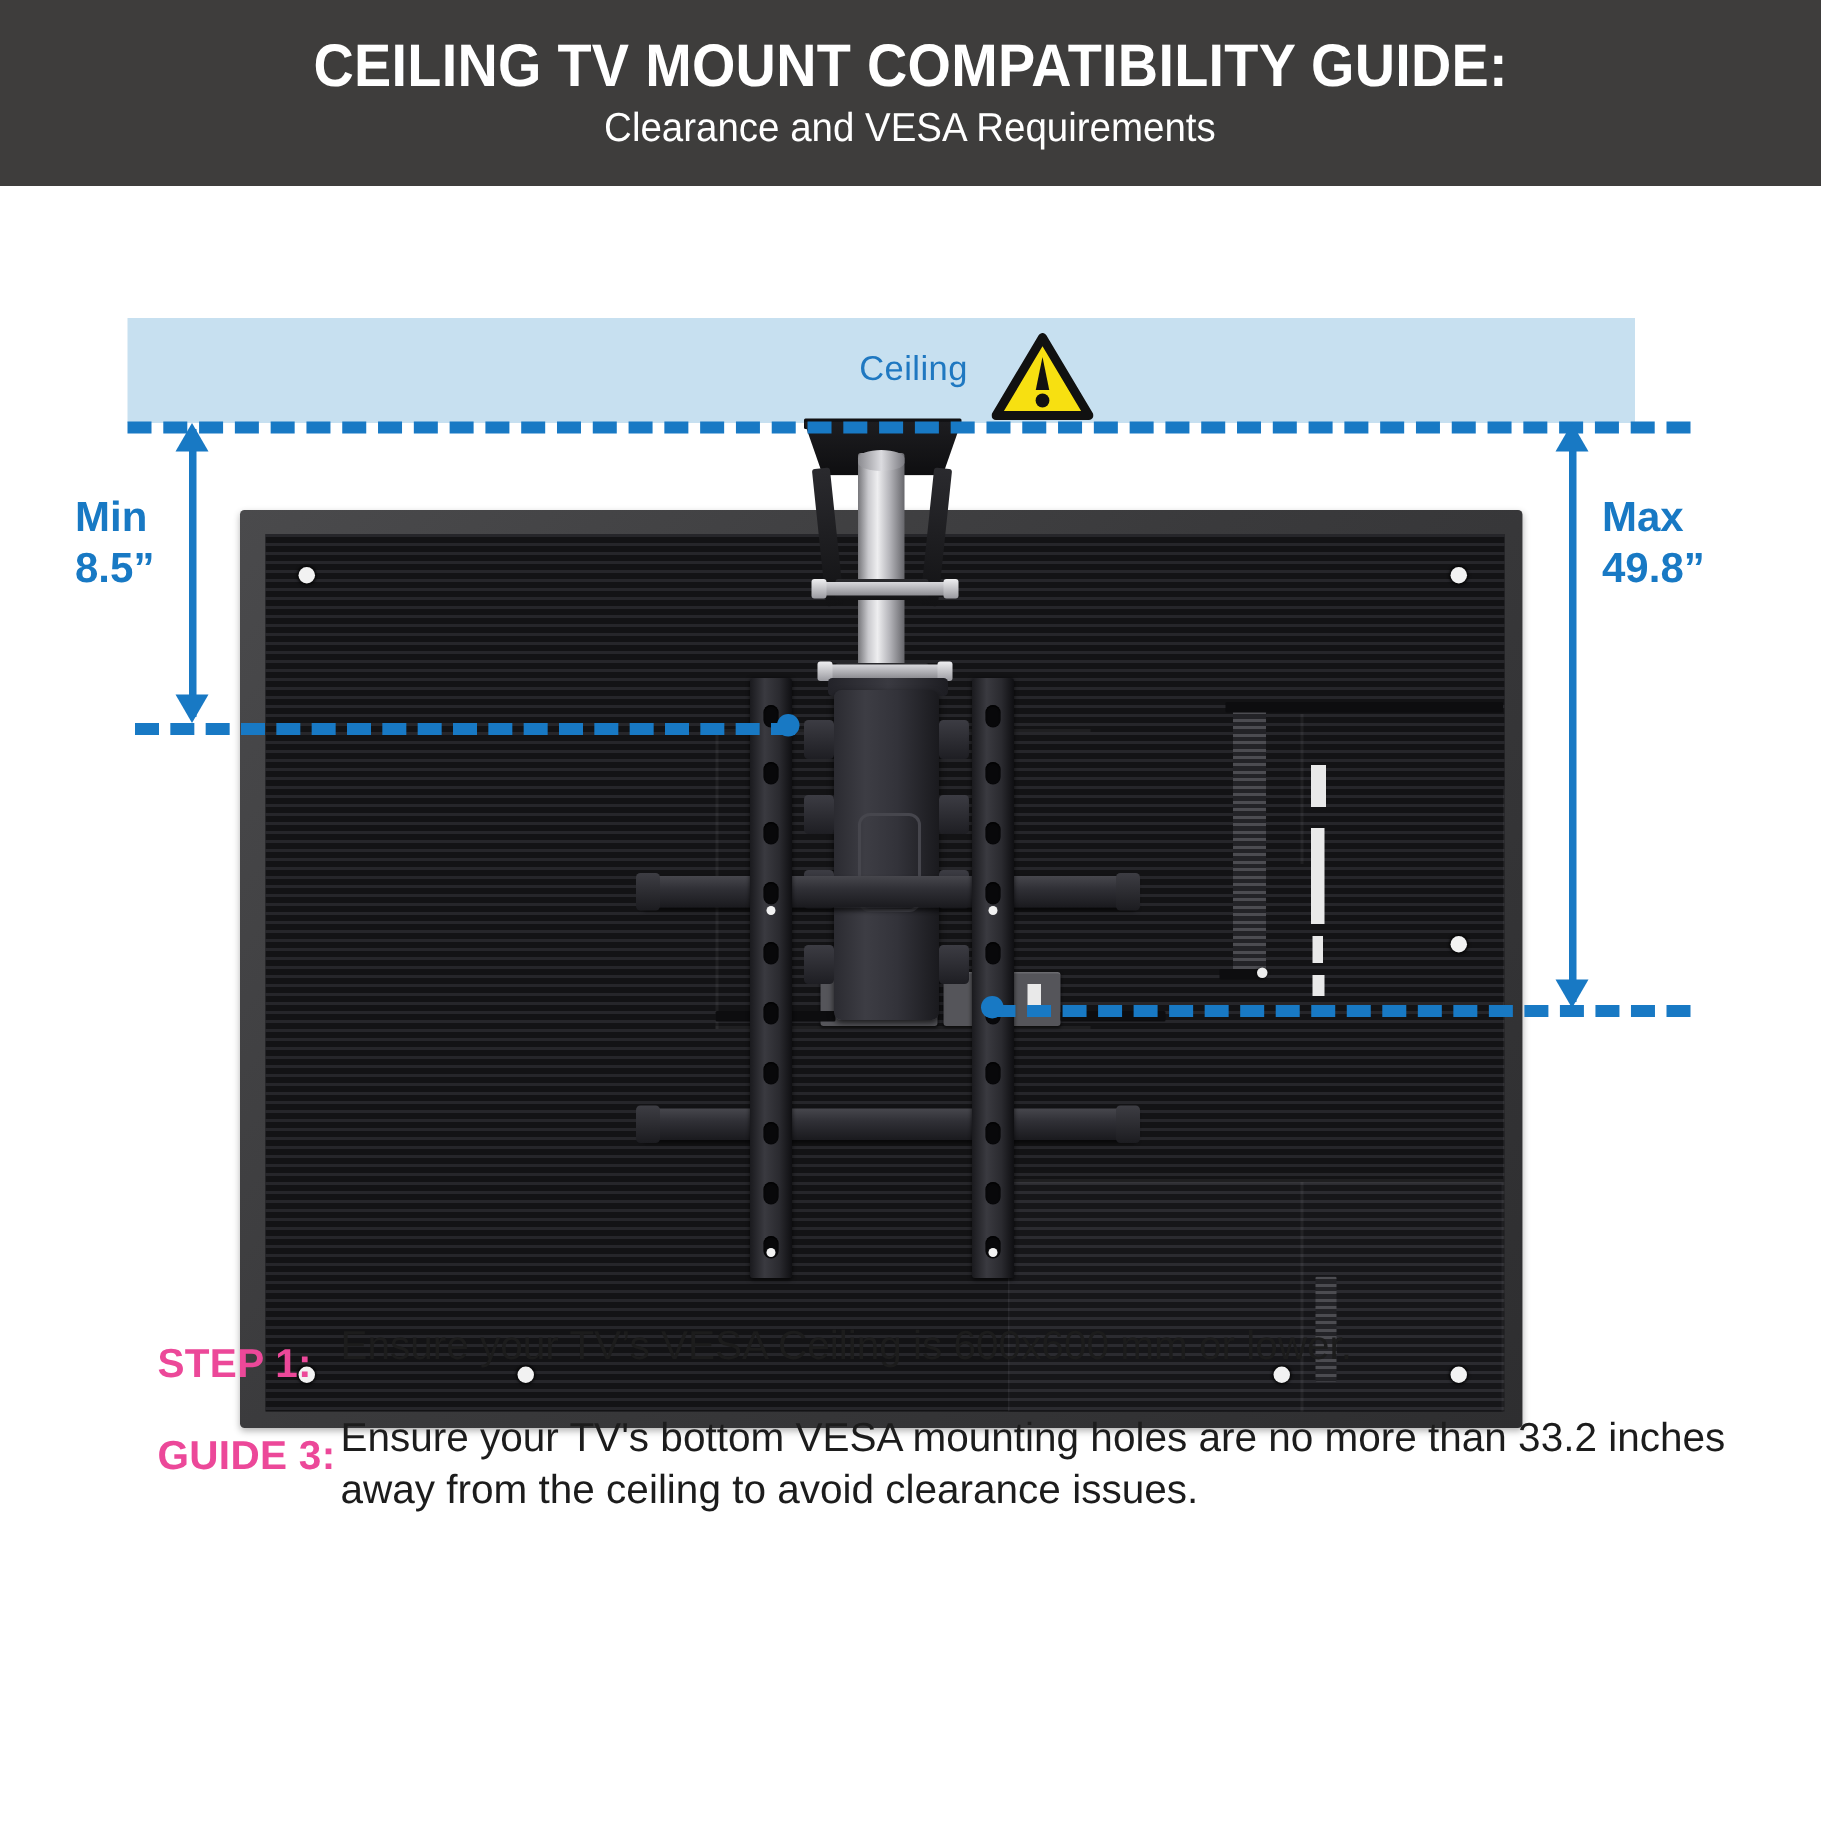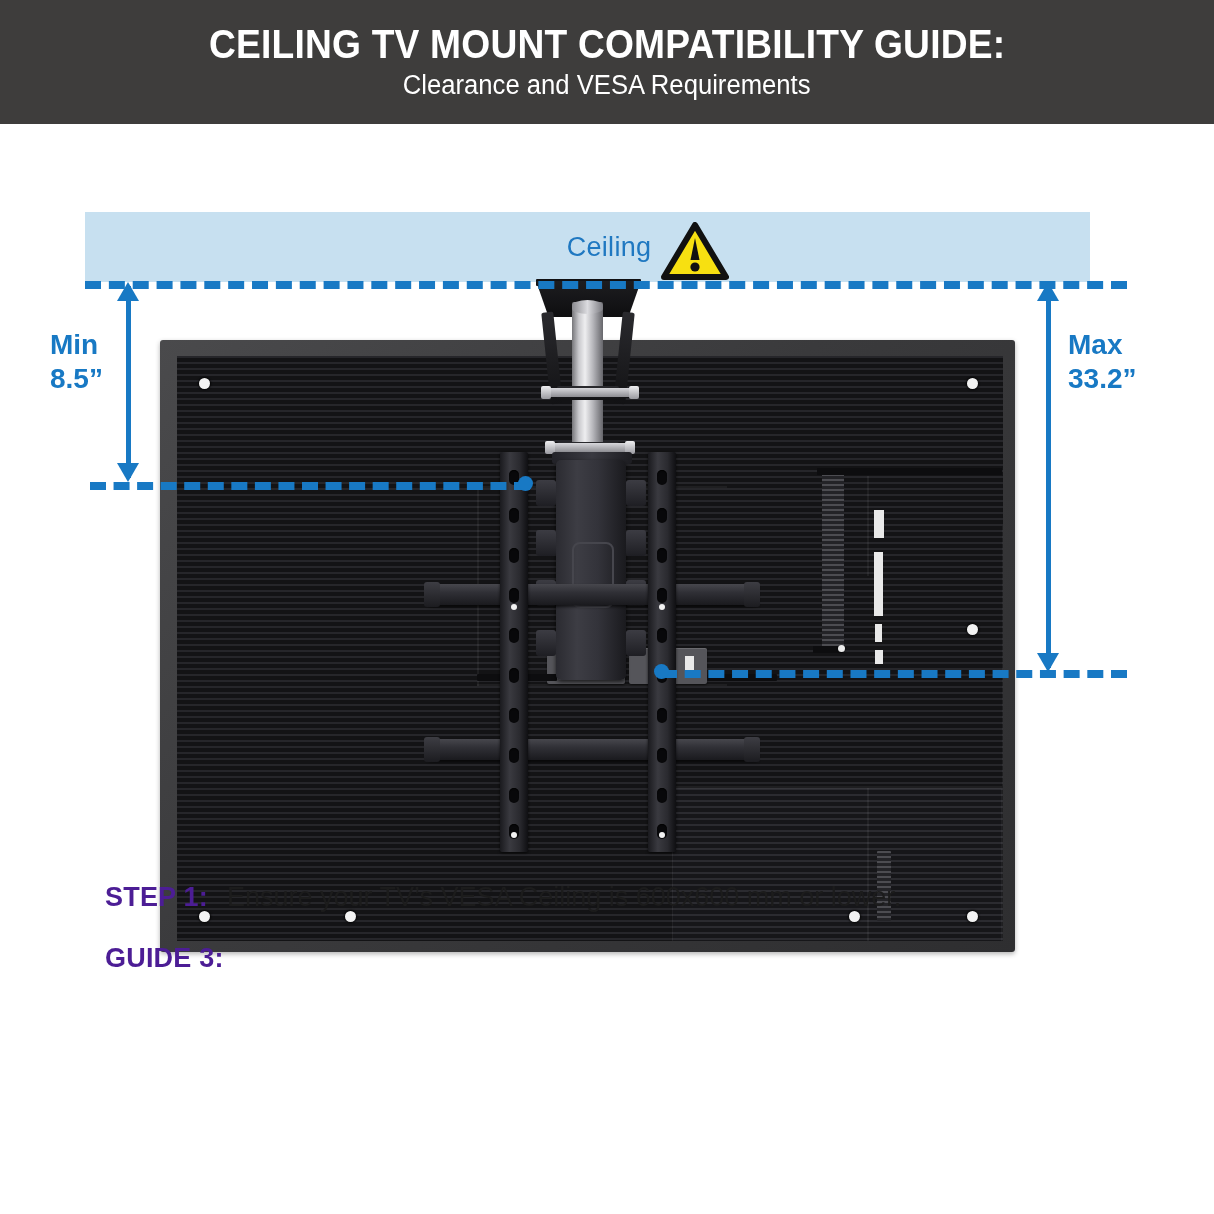--- a/index.html
+++ b/index.html
@@ -28,21 +28,21 @@
 
   
   .diagram{position:absolute;left:0;top:124px;width:1214px;height:740px;}
 
   .ceiling-band{
     position:absolute;left:85px;top:88px;width:1005px;height:70px;
     background:#c7e0f0;
   }
   .ceiling-label{
     position:absolute;left:539px;top:110px;width:140px;
-    font-size:27px;color:#1f78c1;text-align:center;line-height:1;
+    font-size:23px;color:#1f78c1;text-align:center;line-height:1;
     letter-spacing:0.3px;
   }
   .warn-icon{position:absolute;left:661px;top:98px;width:68px;height:58px;}
 
   
   .dash{
     position:absolute;height:0;border-top:8px dashed #1879c4;
   }
   .dash-ceiling{left:85px;top:157px;width:1042px;}
   .dash-min{left:90px;top:358px;width:440px;}
@@ -197,22 +197,22 @@
 
   
   .steps{position:absolute;left:0;top:880px;width:1214px;}
   .step{
     position:relative;margin:0 0 26px 0;padding-left:122px;
     font-size:27px;color:#1c1c1c;line-height:1.30;width:960px;
     margin-left:105px;
   }
   .step:last-child{margin-bottom:0;}
   .step-label{
-    position:absolute;left:0;top:0;font-weight:bold;font-size:27px;
-    color:#4c1d95;letter-spacing:0.2px;text-align:right;
+    position:absolute;left:0;top:12px;font-weight:bold;font-size:27px;
+    color:#ec4899;letter-spacing:0.2px;text-align:right;
   }
   .step-text{display:block;}
 </style>
 </head>
 <body>
 
 <div id="root">
 
   <div class="header">
     <div class="header-title">CEILING TV MOUNT COMPATIBILITY GUIDE:</div>
@@ -367,27 +367,28 @@
     <div class="arrow-head ah-up amax-top"></div>
     <div class="arrow-head ah-dn amax-bot"></div>
 
     <div class="dim-label dim-min">
       <div>Min</div>
       <div>8.5”</div>
     </div>
 
     <div class="dim-label dim-max">
       <div>Max</div>
-      <div>33.2”</div>
+      <div>49.8”</div>
     </div>
   </div>
 
   <div class="steps">
     <div class="step">
       <span class="step-label">STEP 1:</span>
       <span class="step-text">Ensure your TV’s VESA Ceiling is 600x600 mm or lower.</span>
     </div>
     <div class="step">
       <span class="step-label">GUIDE 3:</span>
+      <span class="step-text">Ensure your TV's bottom VESA mounting holes are no more than 33.2 inches away from the ceiling to avoid clearance issues.</span>
     </div>
   </div>
 
 </div>
 
 </body></html>

